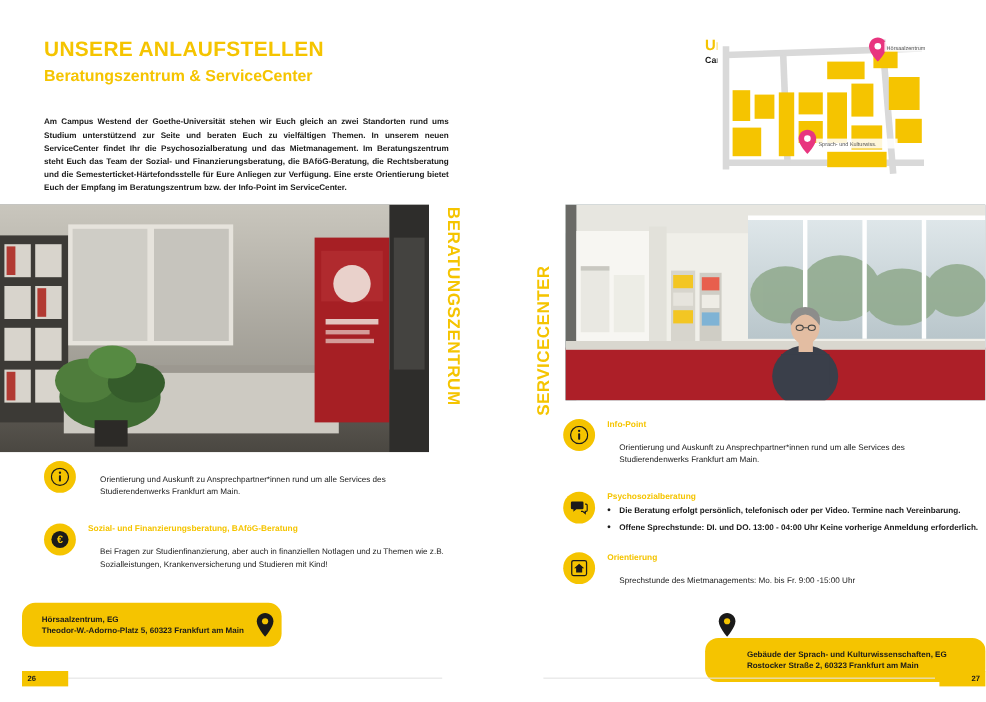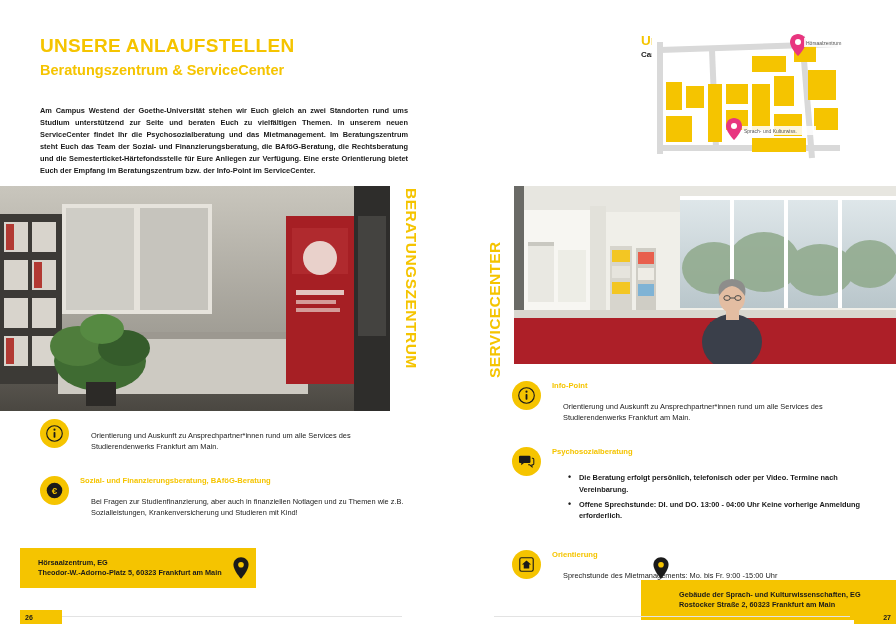--- a/index.html
+++ b/index.html
@@ -151,21 +151,21 @@
     line-height: 1.2;
   }
   .entry-text {
     font-size: 7.4px;
     font-weight: normal;
     color: #1a1a1a;
     line-height: 1.5;
     margin: 11px;
   }
   ul.bullets {
-    margin: 16px; padding-left: 11px;
+    margin: 0; padding-left: 11px;
     list-style: none;
   }
   ul.bullets li {
     font-size: 7.4px;
     font-weight: bold;
     color: #1a1a1a;
     line-height: 1.5;
     position: relative;
     margin-bottom: 4px;
   }
@@ -177,20 +177,21 @@
     font-size: 9px;
   }
 
   
   .addr {
     position: absolute;
     background: #f5c400;
     height: 40px;
     display: flex;
     align-items: center;
+    border-radius: 12px;
   }
   .addr-left  { left: 20px;  top: 548px; width: 236px; padding-left: 18px; }
   .addr-right { left: 641px; top: 548px; width: 255px; padding-left: 38px; margin-top: 32px; }
   .addr-text { line-height: 1.35; }
   .addr-line1 { font-size: 7.3px; font-weight: bold; color: #1a1a1a; }
   .addr-line2 { font-size: 7.3px; font-weight: bold; color: #1a1a1a; }
   .pin-box {
     position: absolute;
     width: 26px; height: 26px;
   }

